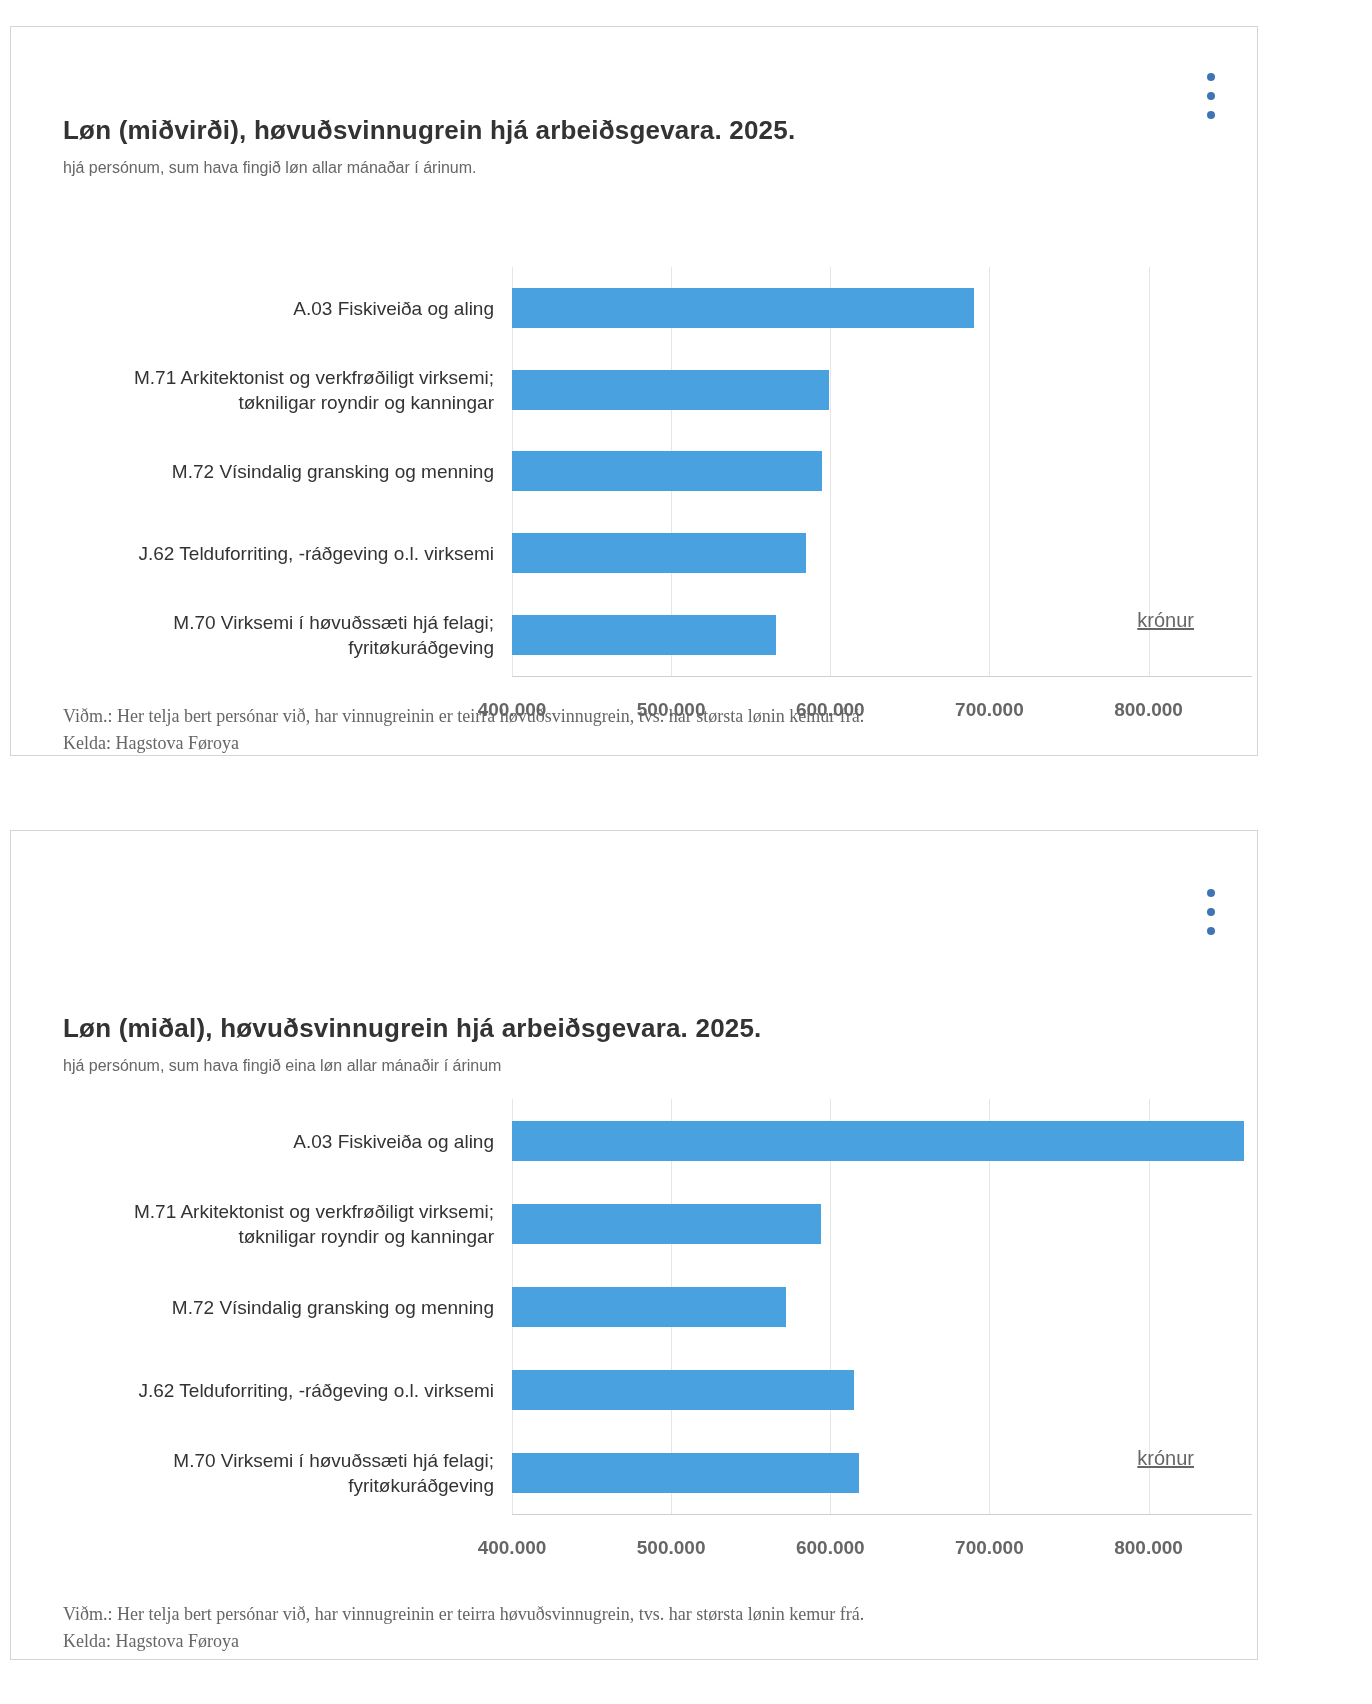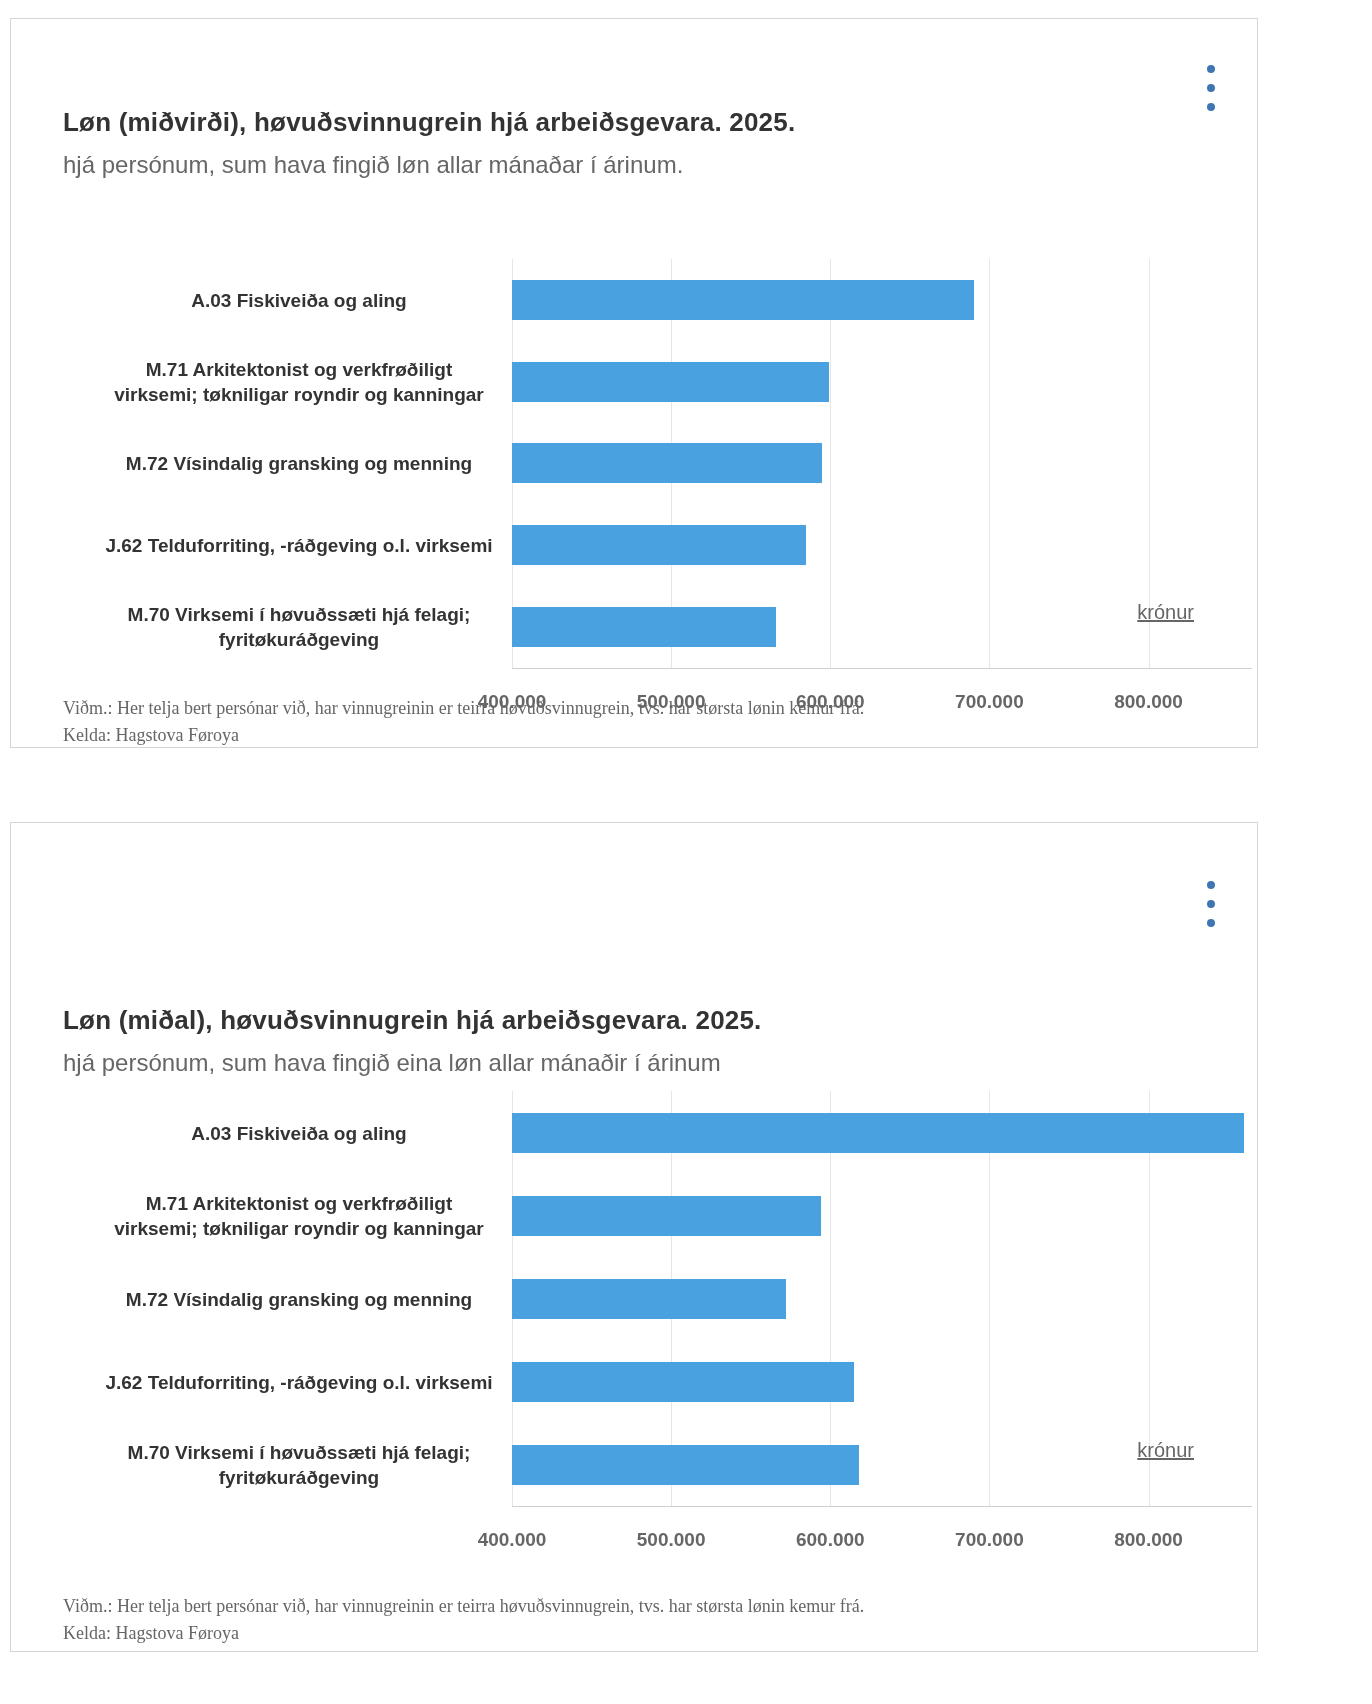--- a/index.html
+++ b/index.html
@@ -20,21 +20,21 @@
     font-family: "Liberation Sans", sans-serif;
     color: var(--title);
   }
   .card {
     position: relative;
     width: 1248px;
     margin-left: 10px;
     border: 1px solid var(--border);
     background: #ffffff;
   }
-  .card.c1 { height: 730px; margin-top: 18px; }
+  .card.c1 { height: 730px; margin-top: 26px; }
   .card.c2 { height: 830px; margin-top: 74px; }
 
   .menu {
     position: absolute; right: 38px;
     display: flex; flex-direction: column; gap: 11px;
     padding: 4px; cursor: pointer;
   }
   .c1 .menu { top: 42px; }
   .c2 .menu { top: 54px; }
   .menu .dot { width: 8px; height: 8px; border-radius: 50%; background: var(--dots); }
@@ -42,21 +42,21 @@
   .title {
     position: absolute; left: 52px; margin: 0;
     font-size: 26px; font-weight: 700; color: var(--title);
     letter-spacing: 0.2px; white-space: nowrap;
   }
   .c1 .title { top: 88px; }
   .c2 .title { top: 182px; }
 
   .subtitle {
     position: absolute; left: 52px;
-    font-size: 24px; color: var(--muted); white-space: nowrap;
+    font-size: 16px; color: var(--muted); white-space: nowrap;
   }
   .c1 .subtitle { top: 132px; }
   .c2 .subtitle { top: 226px; }
 
   .plot {
     position: absolute; left: 501px; width: 740px;
     border-bottom: 1px solid var(--axisline);
   }
   .c1 .plot { top: 240px; height: 410px; }
   .c2 .plot { top: 268px; height: 416px; }
@@ -66,22 +66,22 @@
     background: var(--grid); z-index: 0;
   }
   .rows { position: absolute; inset: 0; display: flex; flex-direction: column; z-index: 1; }
   .row { flex: 1; position: relative; }
   .bar {
     position: absolute; left: 0; top: 50%; transform: translateY(-50%);
     height: 40px; background: var(--bar);
   }
   .cat-label {
     position: absolute; right: calc(100% + 18px); top: 50%; transform: translateY(-50%);
-    width: 390px; text-align: center;
-    font-size: 19px; line-height: 25px; color: var(--title); font-weight: bold;
+    width: 390px; text-align: right;
+    font-size: 19px; line-height: 25px; color: var(--title);
   }
 
   .xaxis { position: absolute; left: 501px; width: 740px; height: 26px; }
   .c1 .xaxis { top: 672px; }
   .c2 .xaxis { top: 706px; }
   .tick {
     position: absolute; transform: translateX(-50%);
     font-size: 19px; color: var(--muted); white-space: nowrap; font-weight: bold;
   }
 

